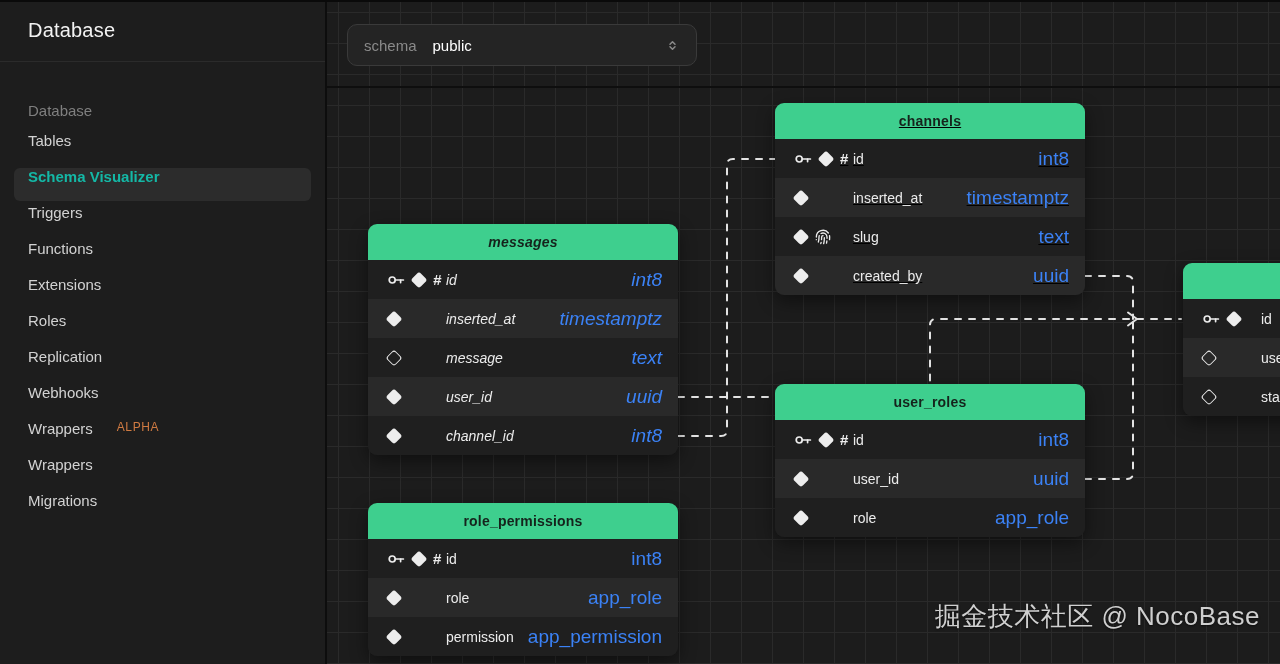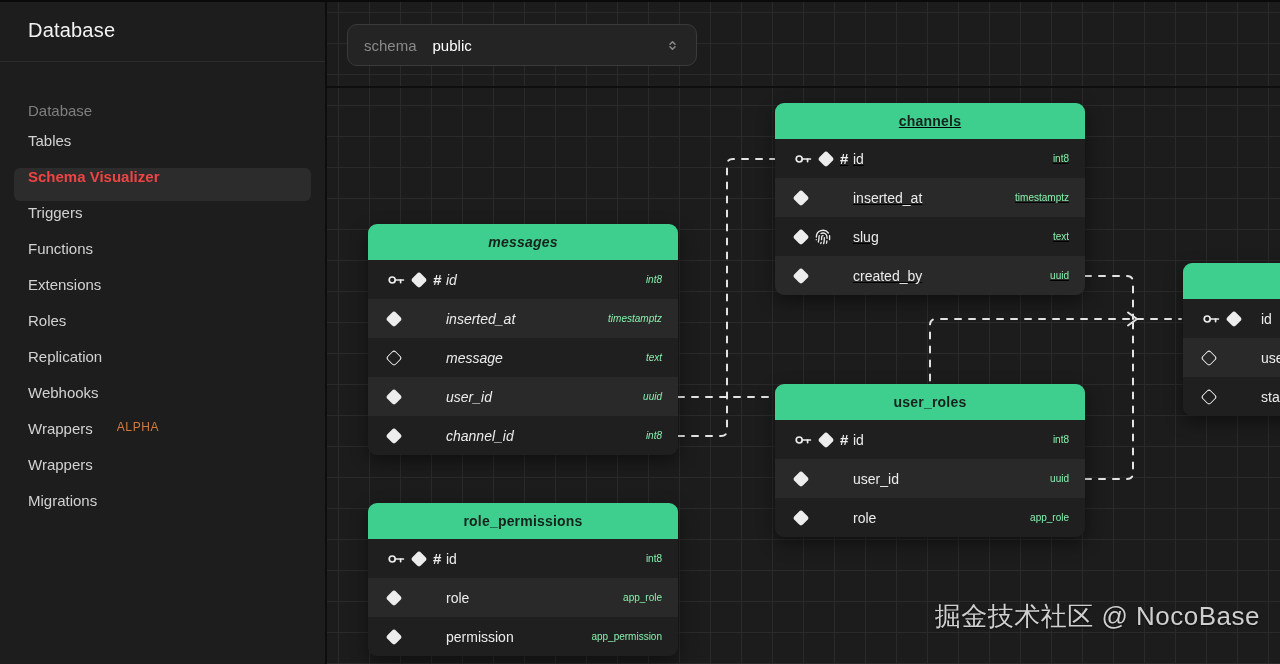--- a/index.html
+++ b/index.html
@@ -19,21 +19,21 @@
   .top-strip{position:absolute;left:0;top:0;width:100%;height:2px;background:#0a0a0a;z-index:60}
 
   
   aside{width:327px;flex:none;background:#1d1d1d;border-right:2px solid #0d0d0d;position:relative;z-index:5}
   .side-title{height:62px;display:flex;align-items:center;padding:0 28px;font-size:20px;
     font-weight:500;color:#f2f2f2;border-bottom:1px solid #2b2b2b;letter-spacing:.2px}
   .side-nav{padding:31px 14px 0}
   .side-label{padding:0 14px;height:36px;line-height:36px;color:#7f7f7f;font-size:15px;margin-bottom:3px}
   .nav-item{height:33px;margin-bottom:3px;display:flex;align-items:flex-start;padding:0 14px;
     border-radius:6px;color:#d2d2d2;font-size:15px;cursor:pointer;white-space:nowrap}
-  .nav-item.active{background:#2c2c2c;color:#ef4444;font-weight:700}
+  .nav-item.active{background:#2c2c2c;color:#14b8a6;font-weight:700}
   .nav-badge{color:var(--badge);font-size:12px;margin-left:24px;letter-spacing:.6px;font-weight:500}
 
   
   main{flex:1;position:relative;background-color:var(--bg);
     background-image:linear-gradient(#2a2a2a 1px,transparent 1px),
                      linear-gradient(90deg,#2a2a2a 1px,transparent 1px);
     background-size:31px 31px;background-position:11px 12px}
   .topline{position:absolute;left:0;top:86px;width:100%;height:2px;background:#0e0e0e;z-index:1}
 
   .schema-select{position:absolute;left:20px;top:24px;width:350px;height:42px;background:#242424;
@@ -49,21 +49,21 @@
   .table-node{position:absolute;width:310px;border-radius:9px;z-index:3;
     box-shadow:0 6px 18px rgba(0,0,0,.45);font-size:14px;cursor:grab}
   .table-header{height:36px;background:var(--green);border-radius:9px 9px 0 0;display:flex;
     align-items:center;justify-content:center;color:#15231c;font-weight:700;font-size:14px;letter-spacing:.2px}
   .table-row{height:39px;display:flex;align-items:center;padding:0 16px 0 20px;
     background:var(--row-odd);color:#ececec}
   .table-row:nth-child(even){background:var(--row-even)}
   .table-row:last-child{border-radius:0 0 9px 9px}
   .col-icons{width:58px;display:flex;align-items:center;gap:8px;flex:none}
   .col-name{font-size:14px;white-space:nowrap}
-  .col-type{margin-left:auto;font-size:10px;color:#86efac;white-space:nowrap}
+  .col-type{margin-left:auto;font-size:19px;color:#3b82f6;white-space:nowrap}
   .diamond{width:12px;height:12px;border-radius:3px;background:#ededed;transform:rotate(45deg);flex:none}
   .diamond.outline{background:transparent;border:1.6px solid #ededed}
   .hash{font-size:15px;font-weight:700;color:#ededed;line-height:1}
   .icon-svg{flex:none}
 
   .watermark{position:absolute;right:20px;bottom:30px;font-size:26px;color:#cfcfcf;
     letter-spacing:.5px;z-index:20;text-shadow:0 1px 2px rgba(0,0,0,.6)}
 </style>
 </head>
 <body>

